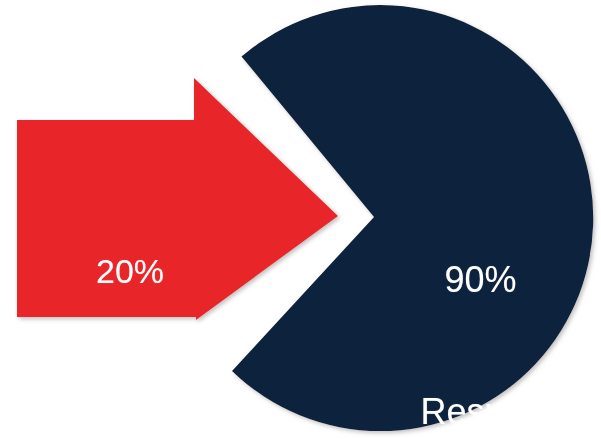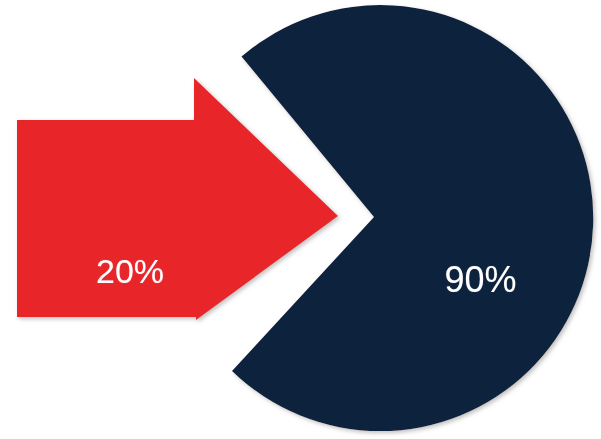--- a/index.html
+++ b/index.html
@@ -77,15 +77,16 @@
              Z"></path>
   </svg>
 
   <div class="shape-label" id="effort-label" style="color: rgb(255, 255, 255);">
     <span class="label-line">20%</span>
     <span class="label-line">Effort</span>
   </div>
 
   <div class="shape-label" id="results-label" style="color: rgb(255, 255, 255);">
     <span class="label-line">90%</span>
+    <span class="label-line">Results</span>
   </div>
 
 </div>
 
 </body></html>

